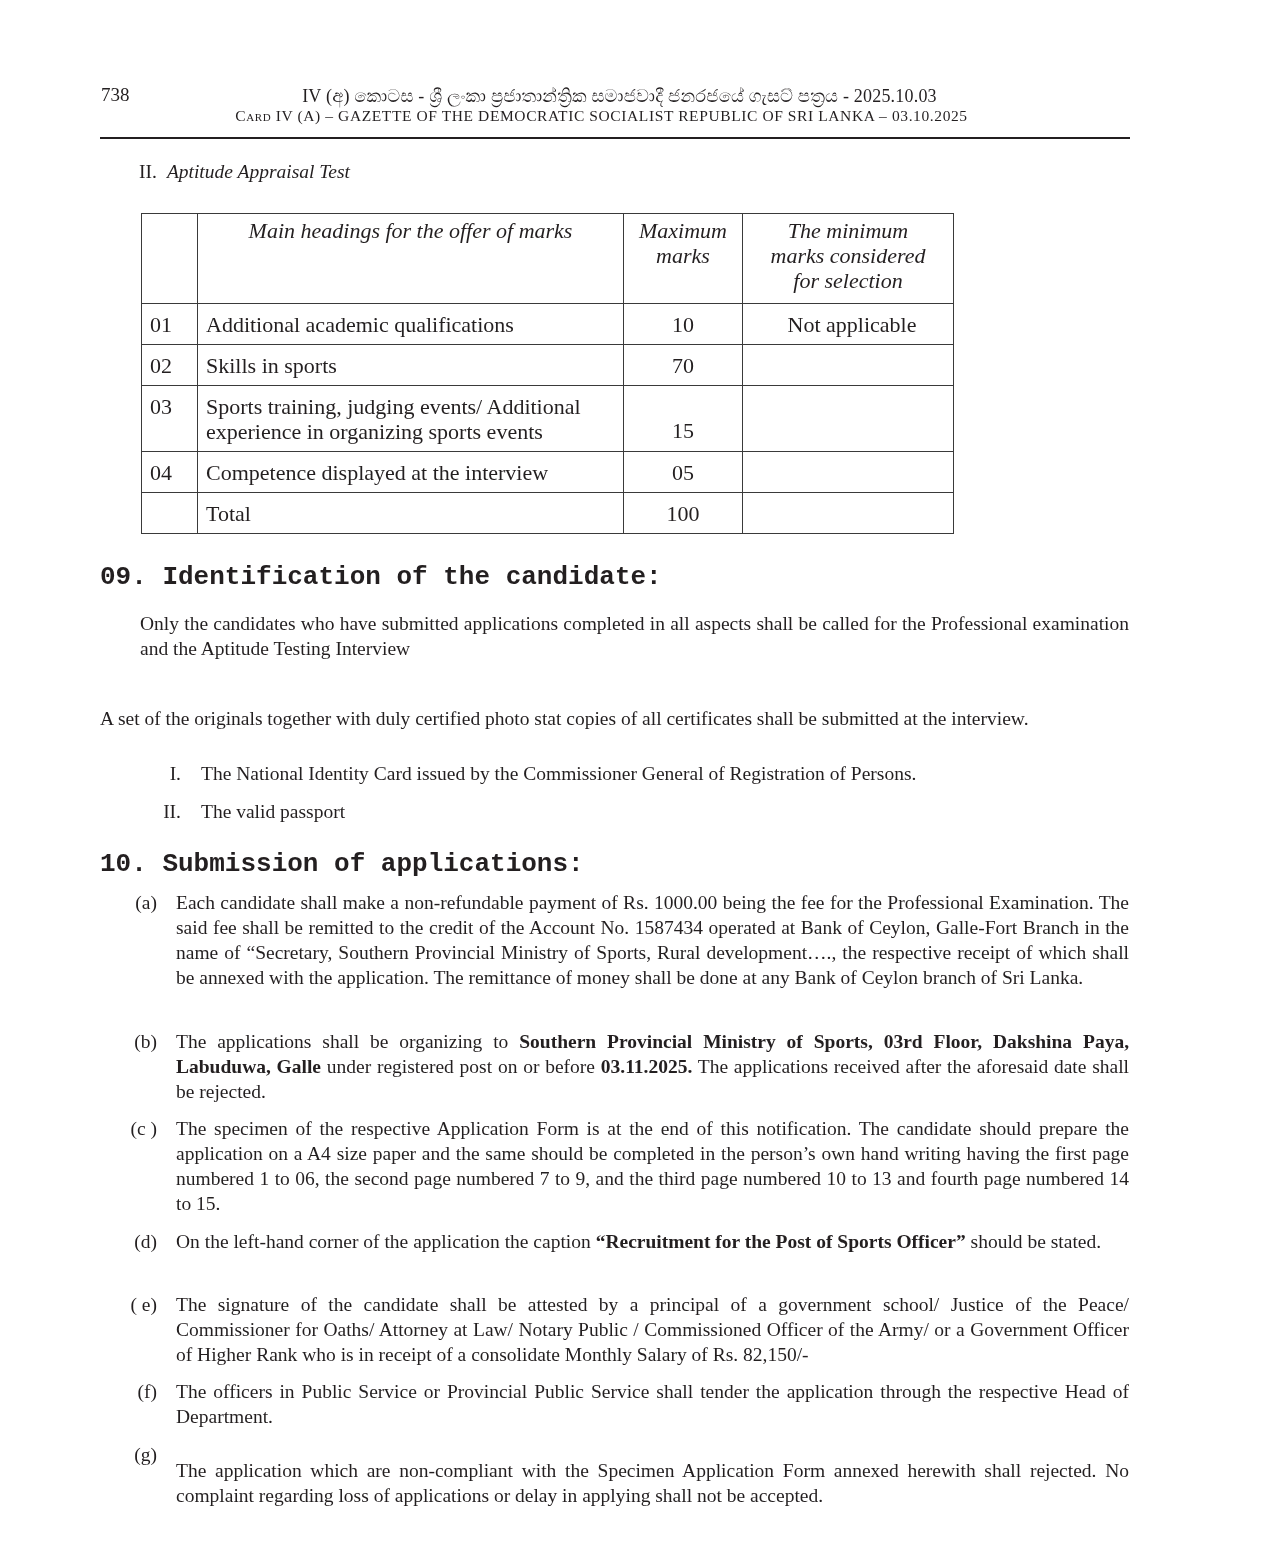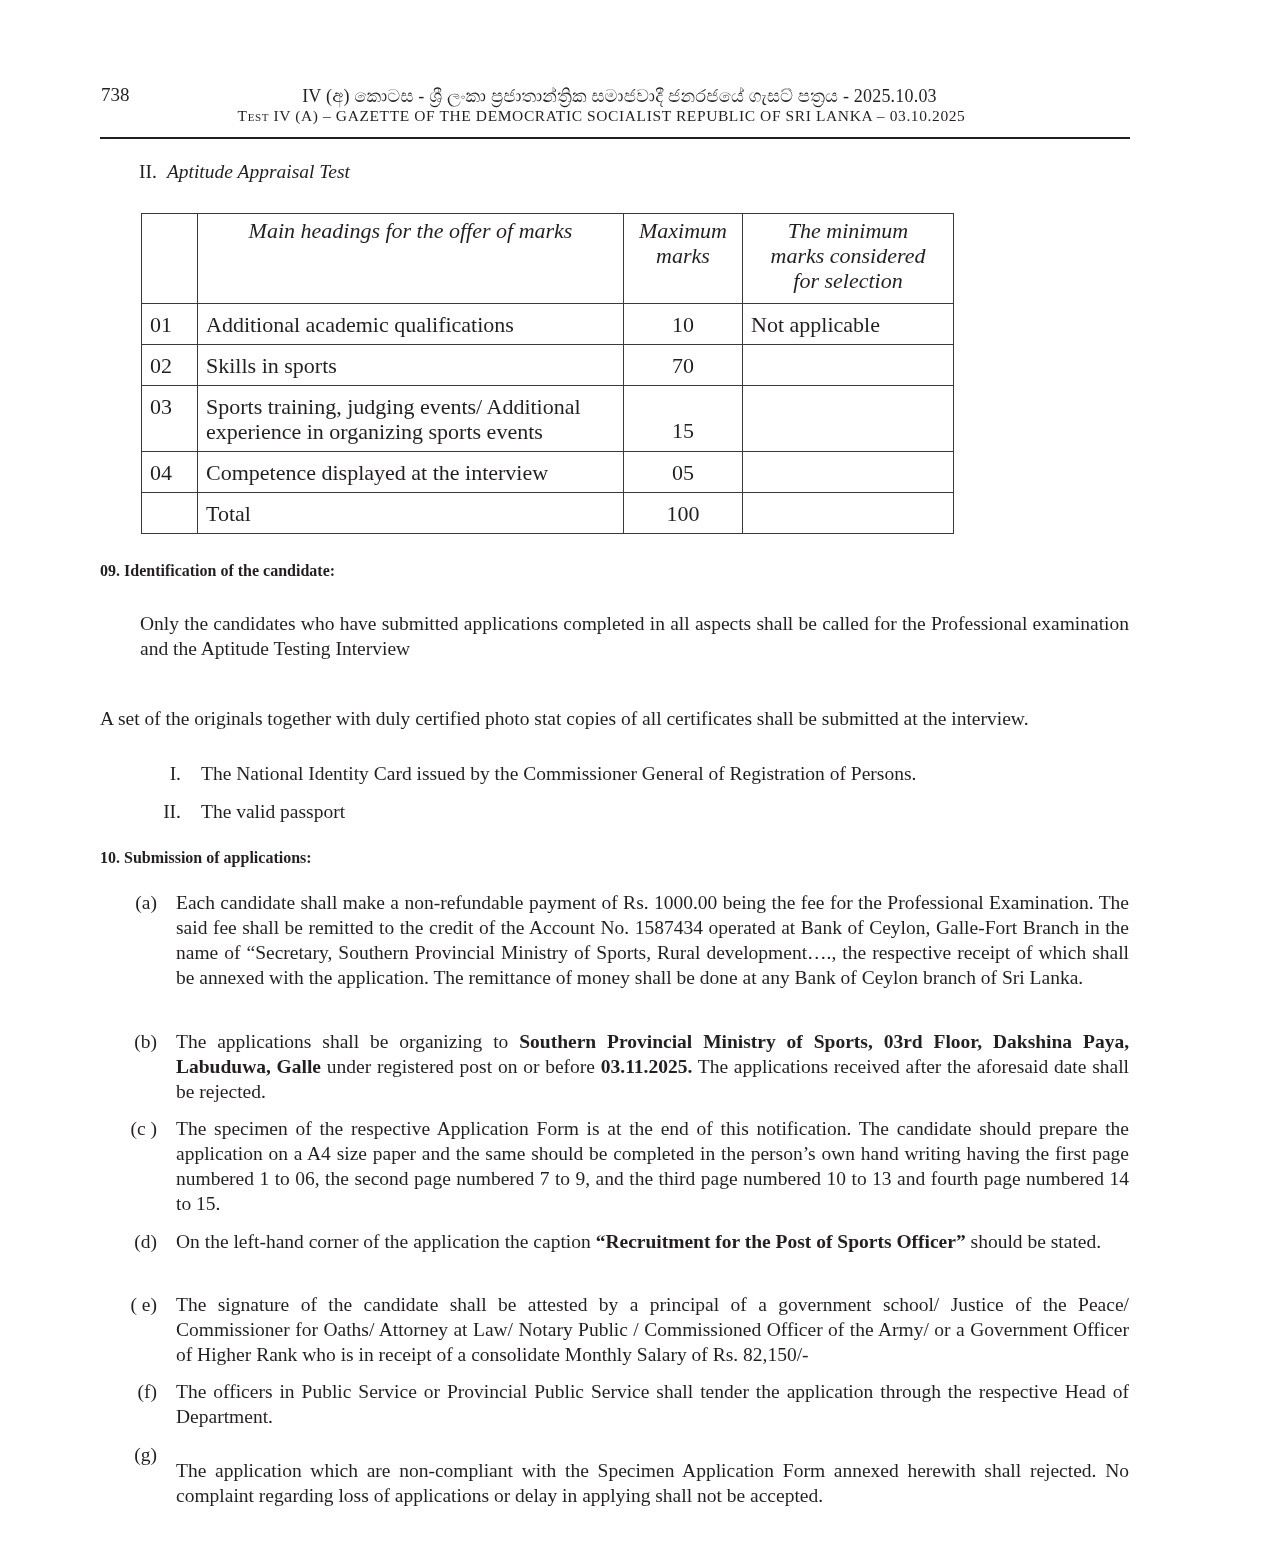--- a/index.html
+++ b/index.html
@@ -33,35 +33,35 @@
   .c1 { width: 425px; }
   .c2 { width: 118px; }
   .c3 { width: 210px; }
   .rowh { height: 90px; }
   .r1 { height: 41px; }
   .r3 { height: 66px; }
   td.num { padding-left: 8px !important; padding-top: 8px !important; line-height: 25px; }
   td.txt { padding-left: 8px !important; padding-top: 8px !important; line-height: 25px; }
   td.val { text-align: center; padding-top: 8px !important; line-height: 25px; }
   td.val.bottom { vertical-align: bottom; padding-bottom: 8px !important; }
-  td.min { padding-left: 8px !important; padding-top: 8px !important; line-height: 25px; }
+  td.min { padding-left: 8px !important; padding-top: 8px !important; line-height: 25px; text-align: center; }
   .bold { font-weight: bold; }
 
-  .sec-title { font-weight: bold; font-size: 16px; }
+  .sec-title { font-weight: bold; font-size: 26px; font-family: Liberation Mono, monospace; }
   .para { font-size: 19.5px; line-height: 25px; text-align: justify; }
   .list-item { font-size: 19.5px; line-height: 25px; }
   .item-label { position: absolute; text-align: right; }
   .item-text { position: absolute; text-align: justify; }
 </style>
 </head>
 <body>
 
 <div class="abs page-num">738</div>
 <div class="abs hdr1"><span>IV (අ) කොටස - ශ්‍රී ලංකා ප්‍රජාතාන්ත්‍රික සමාජවාදී ජනරජයේ ගැසට් පත්‍රය - 2025.10.03</span></div>
-<div class="abs hdr2"><span><span class="sc">Test</span><span> IV (A) – GAZETTE  OF  THE  DEMOCRATIC  SOCIALIST  REPUBLIC  OF  SRI  LANKA – 03.10.2025</span></span></div>
+<div class="abs hdr2"><span><span class="sc">Card</span><span> IV (A) – GAZETTE  OF  THE  DEMOCRATIC  SOCIALIST  REPUBLIC  OF  SRI  LANKA – 03.10.2025</span></span></div>
 <div class="abs rule"></div>
 
 <div class="abs sub-title">
   <span class="num">II.</span><i>Aptitude Appraisal  Test</i>
 </div>
 
 <table class="marks">
   <tbody>
       <tr class="rowh">
     <th class="c0"></th>

